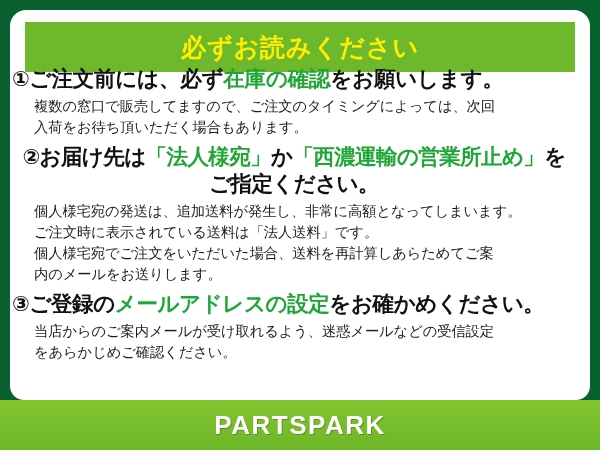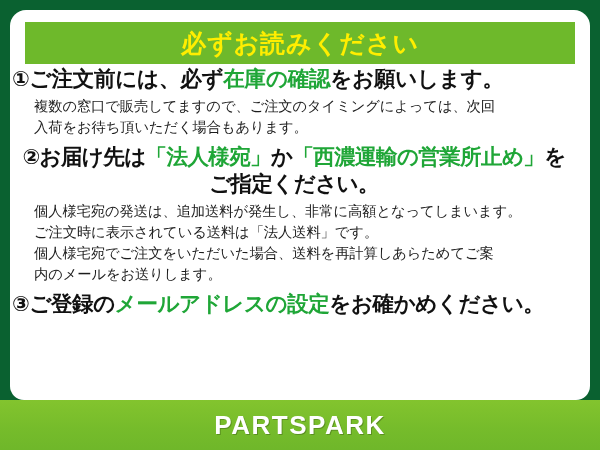--- a/index.html
+++ b/index.html
@@ -35,21 +35,21 @@
     border-radius: 16px 16px 14px 14px;
     overflow: hidden;
   }
 
   
   .title-bar {
     position: absolute;
     left: 15px;
     top: 12px;
     width: 550px;
-    height: 42px;
+    height: 50px;
     background: #6eb92b;
     display: flex;
     align-items: center;
     justify-content: center;
   }
   .title-text {
     color: #ffee00;
     font-size: 25px;
     font-weight: bold;
     letter-spacing: 1px;
@@ -161,20 +161,24 @@
           <div>ご注文時に表示されている送料は「法人送料」です。</div>
           <div>個人様宅宛でご注文をいただいた場合、送料を再計算しあらためてご案</div>
           <div>内のメールをお送りします。</div>
         </div>
       </div>
 
       <div class="item item-3">
         <div class="item-head">
           <span class="num">③</span><span>ご登録の</span><span class="hl">メールアドレスの設定</span><span>をお確かめください。</span>
         </div>
+        <div class="item-sub">
+          <div>当店からのご案内メールが受け取れるよう、迷惑メールなどの受信設定</div>
+          <div>をあらかじめご確認ください。</div>
+        </div>
       </div>
 
     </div>
   </div>
 
   <div class="footer">
     <span class="brand">PARTSPARK</span>
   </div>
 
 </div>

